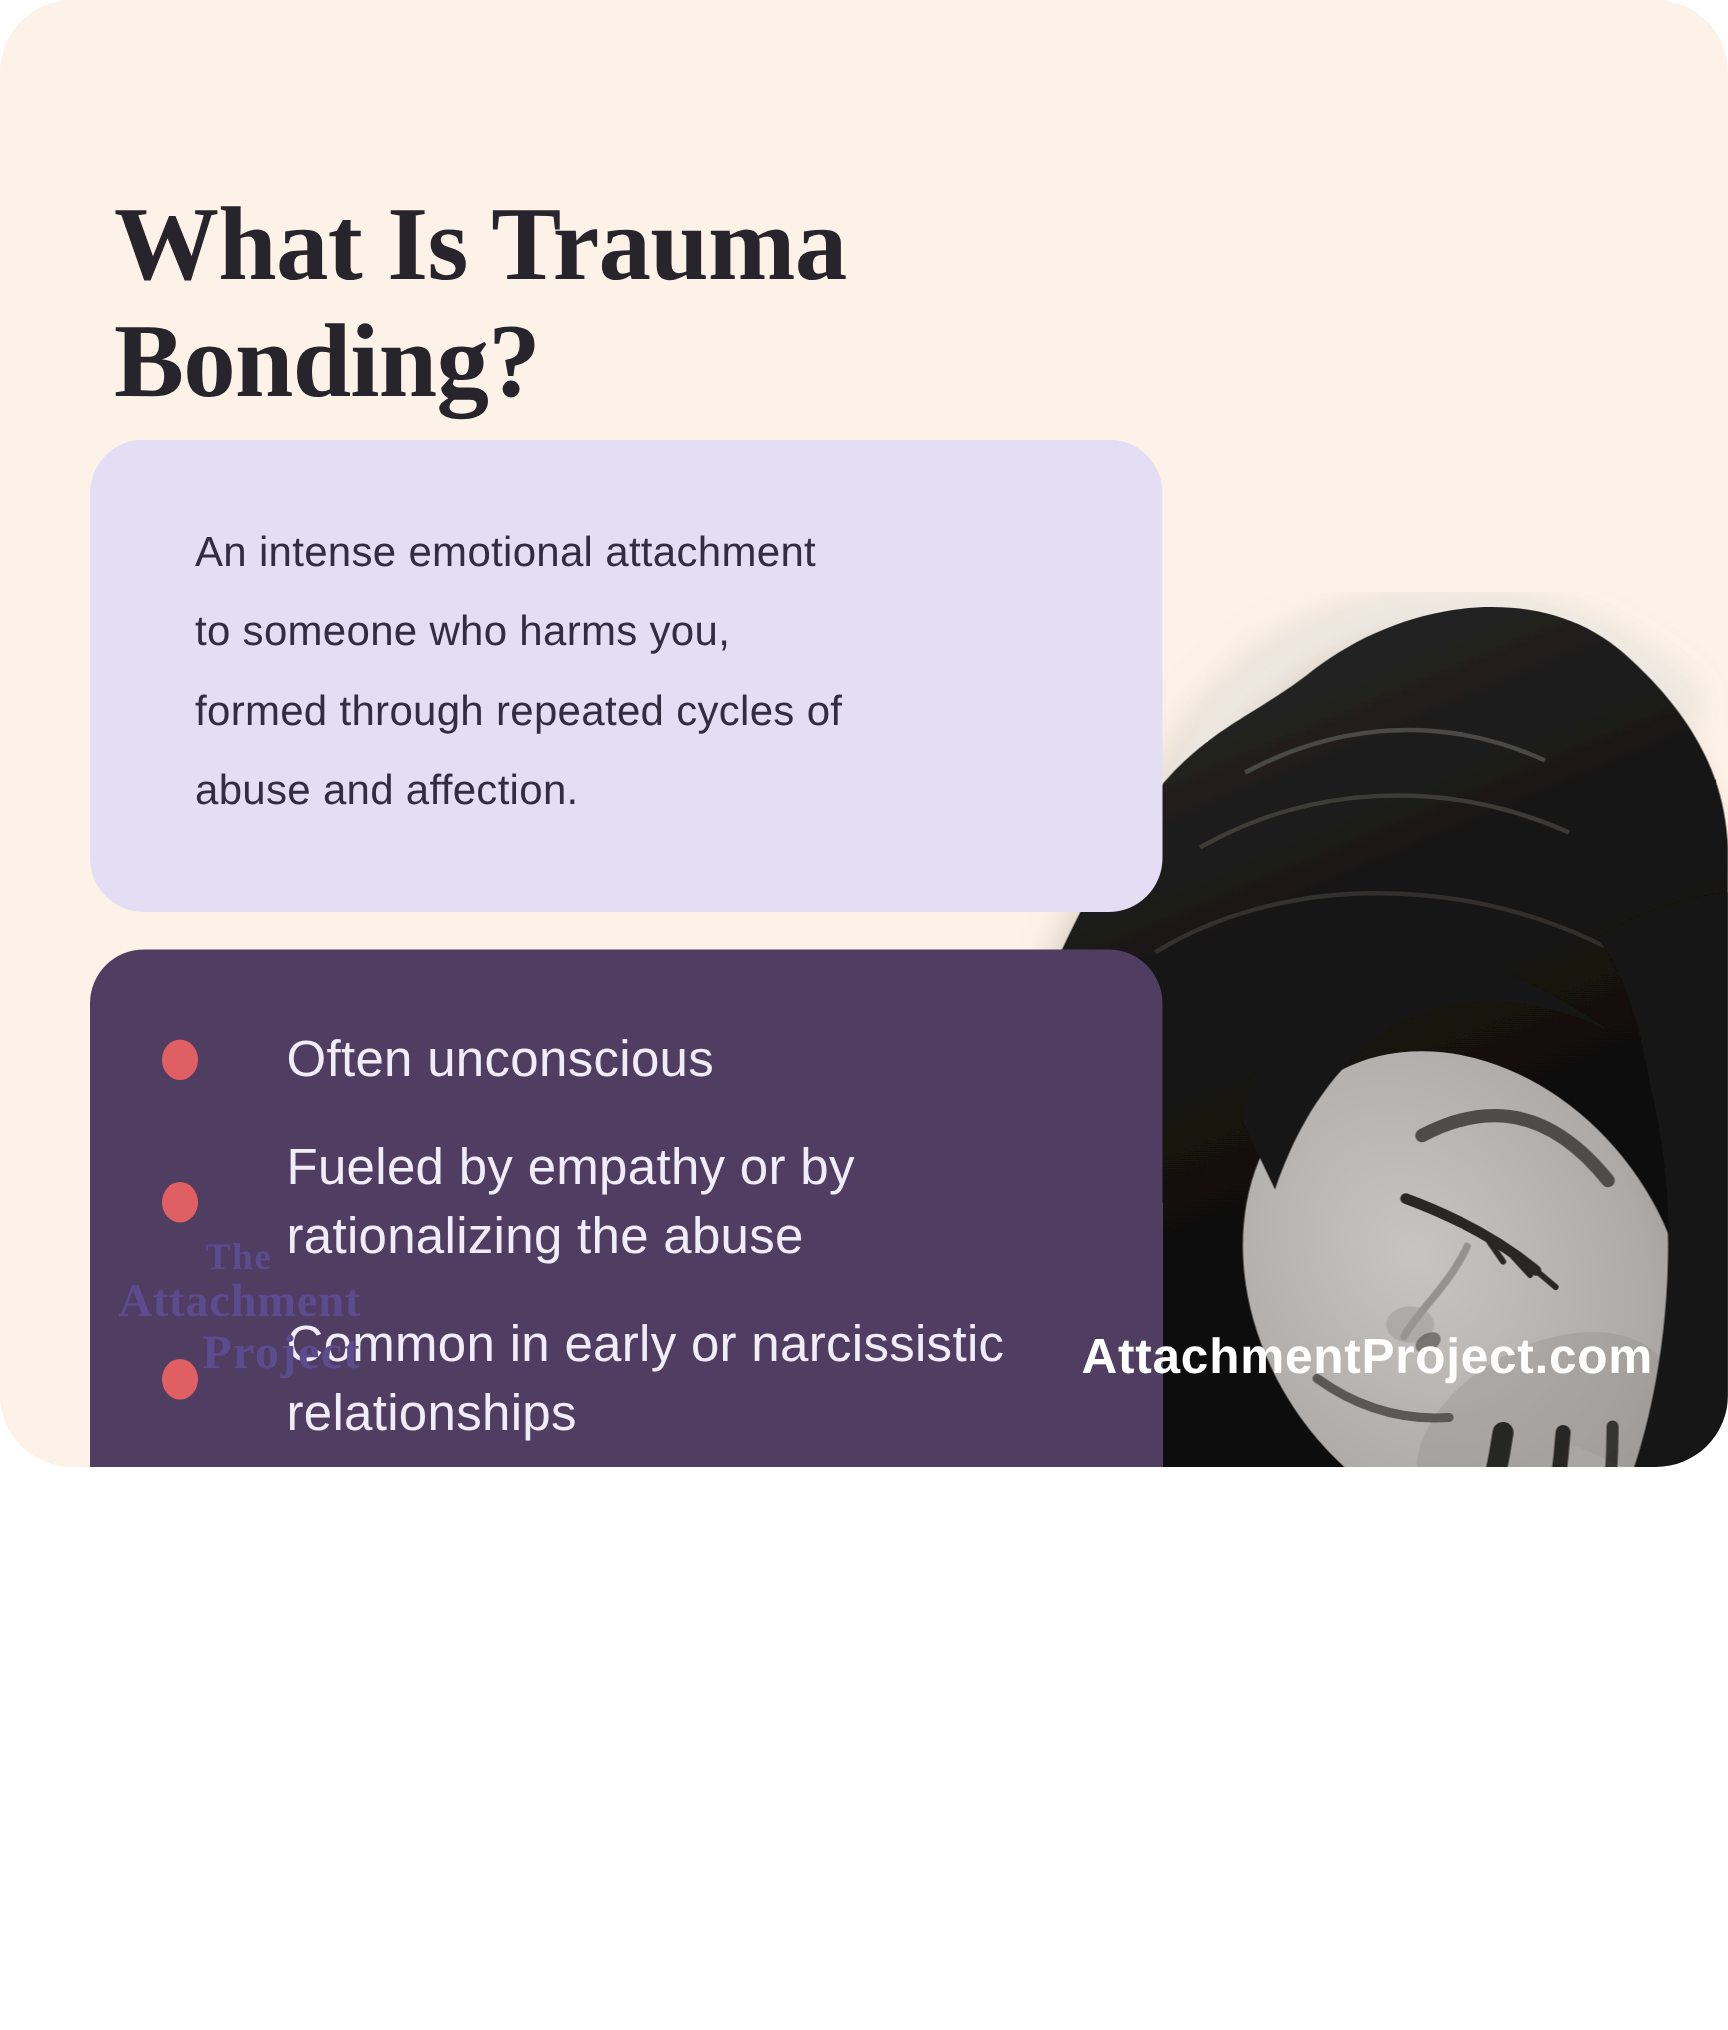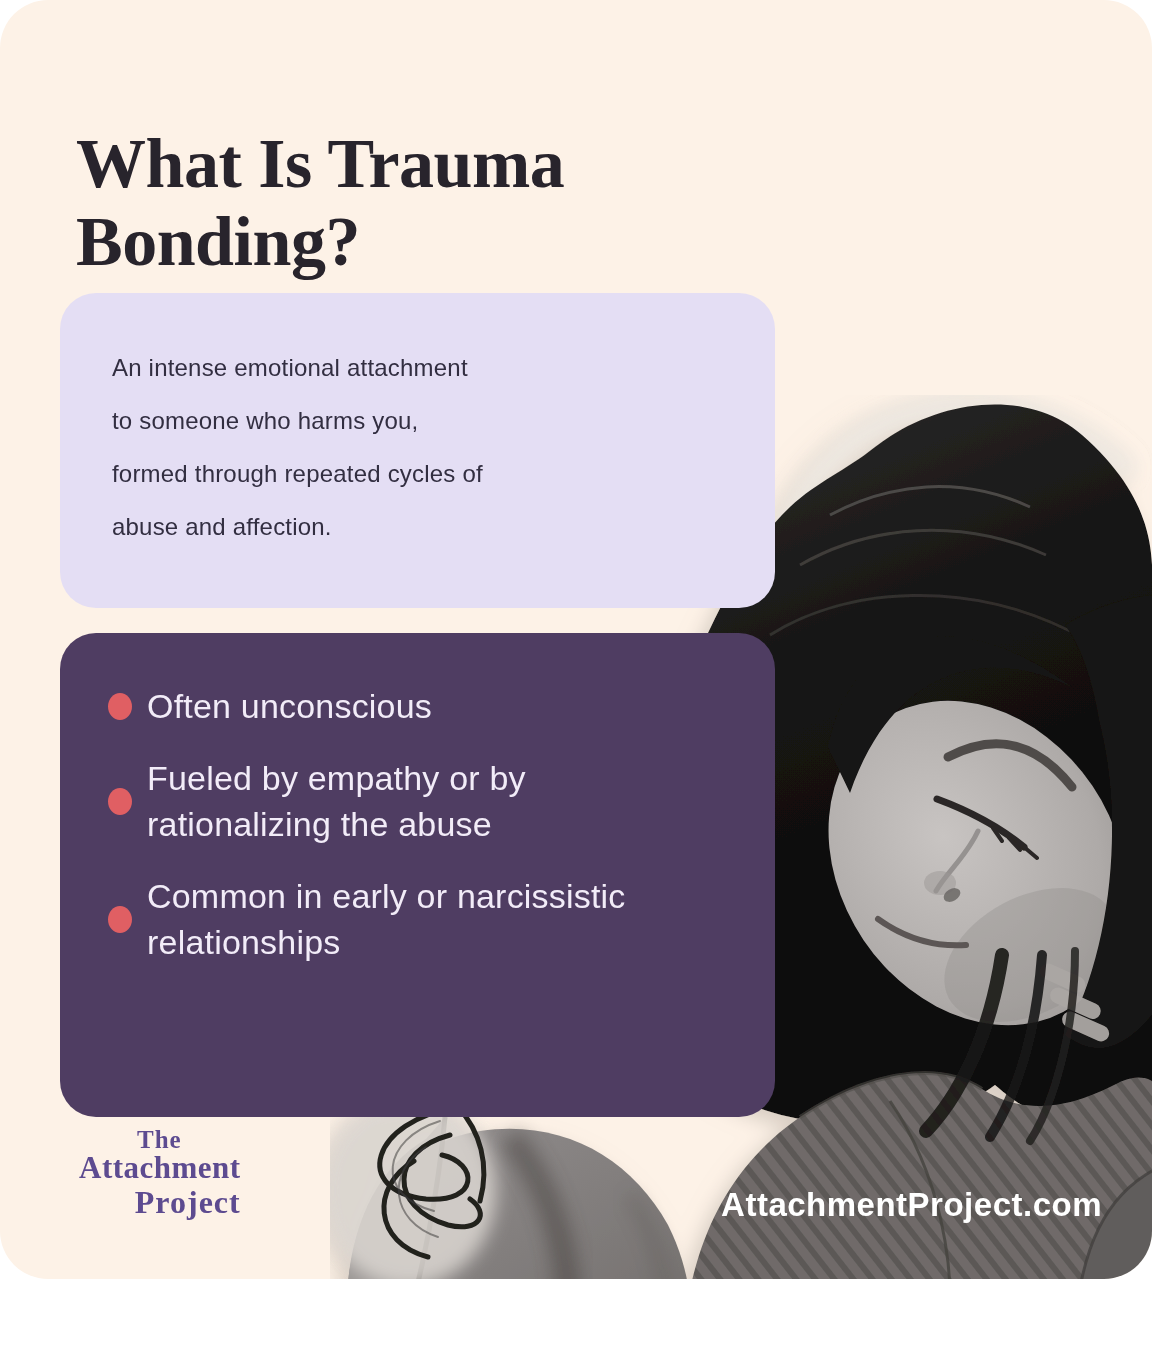--- a/index.html
+++ b/index.html
@@ -1,37 +1,37 @@
 <!DOCTYPE html>
 <html><head>
 <meta charset="utf-8">
 <style>
   html,body{margin:0;padding:0;background:#ffffff;}
-  .page{width:1152px;height:1279px;position:relative;background:#ffffff;font-family:"Liberation Sans",sans-serif;}
+  .page{width:1152px;height:978px;position:relative;background:#ffffff;font-family:"Liberation Sans",sans-serif;}
   .card{position:absolute;inset:0;background:#fdf2e7;border-radius:48px;overflow:hidden;}
 
   
   .photo{position:absolute;left:330px;top:395px;width:822px;height:958px;z-index:1;}
 
   
   .title{position:absolute;left:76px;top:78px;z-index:2;
     font-family:"Liberation Serif",serif;font-weight:700;font-size:70px;line-height:78px;
     letter-spacing:-0.5px;color:#28242c;white-space:pre-line;}
 
   
   .def-card{position:absolute;left:60px;top:293px;width:715px;height:315px;z-index:2;
     background:#e4def4;border-radius:36px;box-sizing:border-box;padding:34px 40px 0 52px;}
   .def-heading{font-size:34px;font-weight:700;letter-spacing:2.5px;color:#322e41;}
-  .def-body{margin-top:14px;font-size:24px;line-height:53px;color:#322e41;letter-spacing:0.2px;white-space:pre-line;}
+  .def-body{margin-top:14px;font-size:28px;line-height:53px;color:#322e41;letter-spacing:0.2px;white-space:pre-line;margin-left:18px;}
 
   
   .traits-card{position:absolute;left:60px;top:633px;width:715px;height:484px;z-index:2;
     background:#4f3d62;border-radius:36px;box-sizing:border-box;padding:50px 30px 0 48px;}
   .traits-list{list-style:none;margin:0;padding:0;}
-  .trait{display:flex;align-items:center;margin-bottom:26px;}
+  .trait{display:flex;align-items:center;margin-bottom:26px;gap:44px;}
   .dot{width:24px;height:27px;border-radius:50%;background:#e05f63;flex-shrink:0;margin-right:15px;}
   .trait-label{font-size:34px;line-height:46px;color:#f2ecf8;letter-spacing:0.2px;white-space:pre-line;}
 
   
   .logo{position:absolute;left:79px;bottom:58px;z-index:2;color:#5d4b90;
     font-family:"Liberation Serif",serif;font-weight:700;}
   .logo-the{font-size:25px;margin-left:58px;letter-spacing:1px;}
   .logo-attachment{font-size:31px;margin-top:-4px;letter-spacing:0.5px;}
   .logo-project{font-size:32px;text-align:right;margin-top:-2px;letter-spacing:1px;}
 

